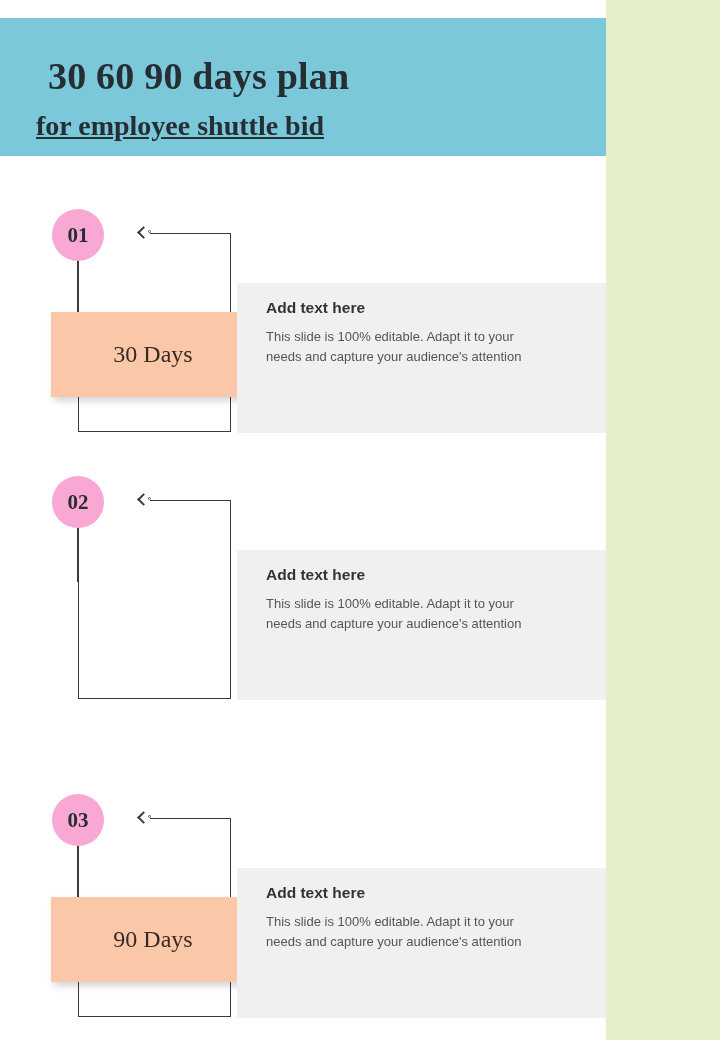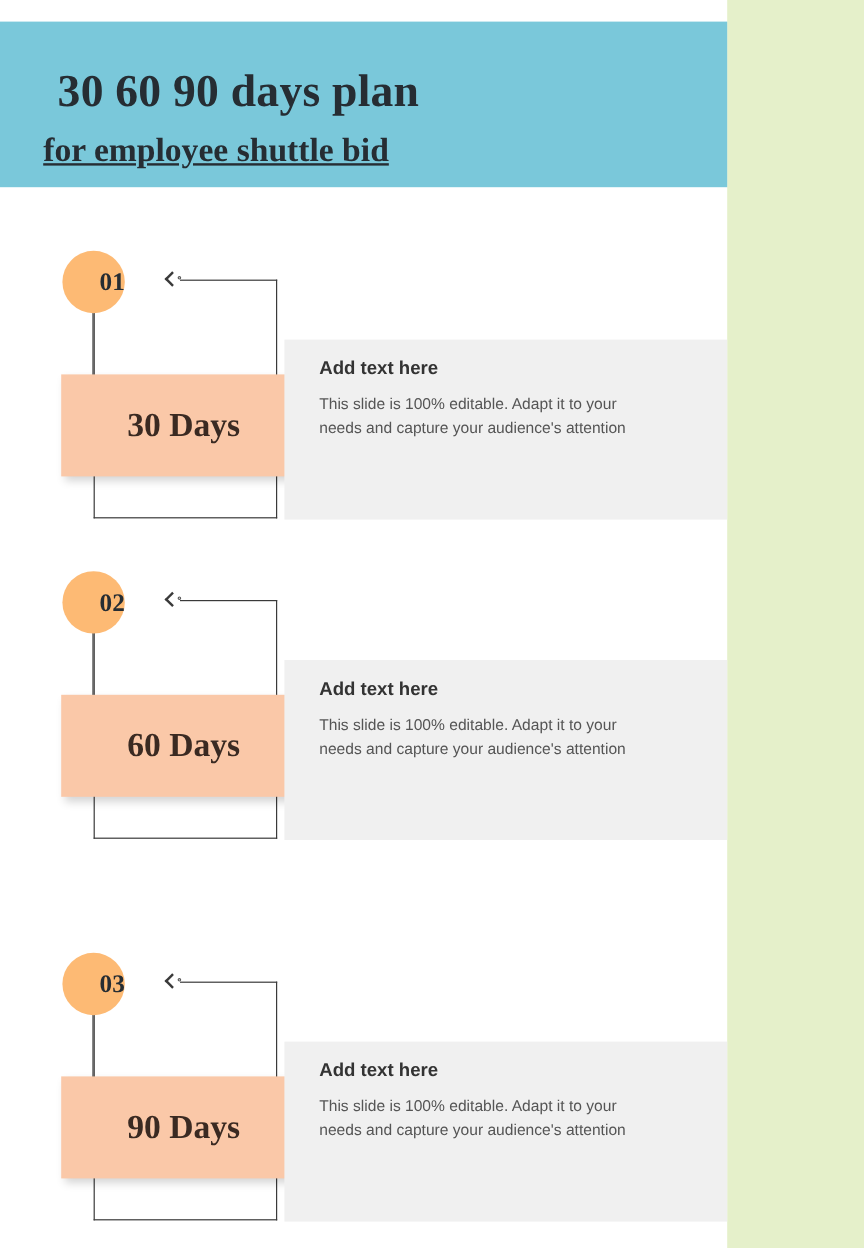--- a/index.html
+++ b/index.html
@@ -129,24 +129,24 @@
   }
 
   
   .badge {
     position: absolute;
     left: 52px;
     top: 4px;
     width: 52px;
     height: 52px;
     border-radius: 50%;
-    background: #fdba74;
+    background: #f9a8d4;
     display: flex;
     align-items: center;
-    justify-content: flex-end;
+    justify-content: center;
   }
   .badge-label {
     font-family: "Liberation Serif", serif;
     font-weight: bold;
     font-size: 21px;
     color: #262d33;
   }
 
   
   .text-panel {
@@ -183,22 +183,22 @@
     width: 204px;
     height: 85px;
     background: #fac8a8;
     display: flex;
     align-items: center;
     justify-content: center;
     box-shadow: 3px 4px 7px rgba(0,0,0,0.17);
   }
   .days-label {
     font-family: "Liberation Serif", serif;
-    font-weight: bold;
-    font-size: 28px;
+    font-weight: normal;
+    font-size: 24px;
     color: #3a2a22;
   }
 </style>
 </head>
 <body>
 
 <div id="green-strip"></div>
 
 <div id="header-band">
   <div id="header-title">30 60 90 days plan</div>
@@ -236,23 +236,20 @@
 
   <div class="arrow-marker">
     <div class="arrow-chevron"></div>
     <div class="arrow-dot"></div>
   </div>
 
   <div class="badge">
     <span class="badge-label">02</span>
   </div>
 
-  <div class="days-bar">
-    <span class="days-label">60 Days</span>
-  </div>
 
   <div class="text-panel">
     <div class="panel-heading">Add text here</div>
     <div class="panel-body">This slide is 100% editable. Adapt it to your needs and capture your audience's attention</div>
   </div>
 </div>
 
 <div class="section" id="section-2">
   <div class="outline-path"></div>
   <div class="outline-top"></div>

